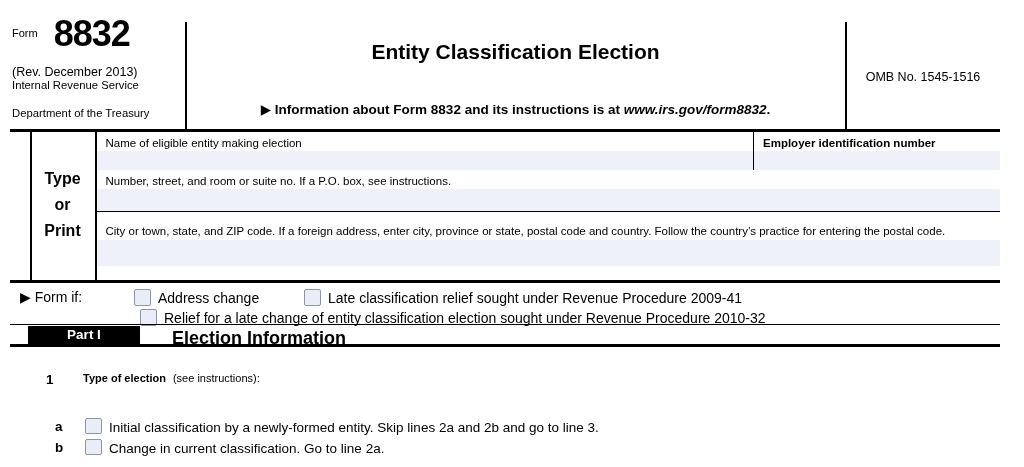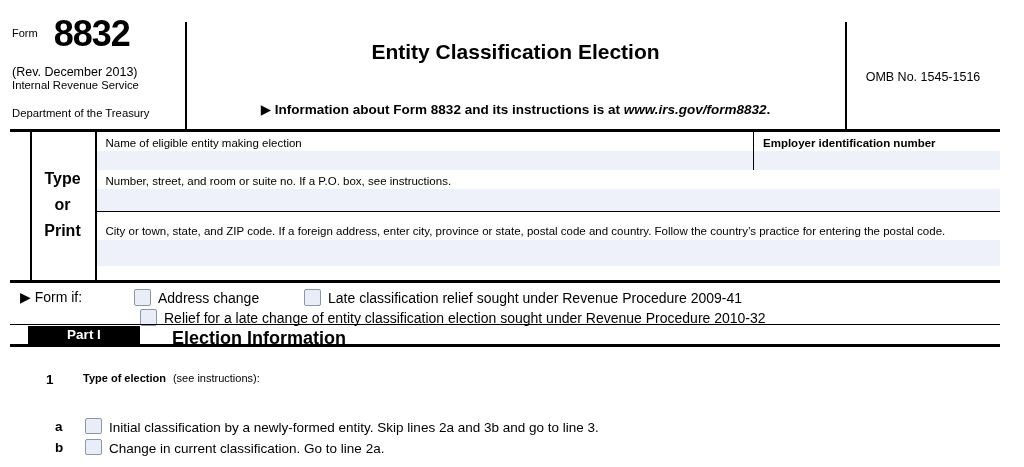--- a/index.html
+++ b/index.html
@@ -142,19 +142,19 @@
   <div class="part-title">Election Information</div>
   <div class="hline" style="left:10px;top:344px;width:990px;height:2.5px;"></div>
 
   <div class="l1-num">1</div>
   <div class="l1-text">
     <span class="lbl">Type of election</span><span class="note">(see instructions):</span>
   </div>
 
   <div class="opt-letter" style="left:55px;top:419px;">a</div>
   <div class="cb" style="left:85px;top:417.5px;"></div>
-  <div class="opt-text" style="left:109px;top:418.5px;">Initial classification by a newly-formed entity. Skip lines 2a and 3b and go to line 3.</div>
+  <div class="opt-text" style="left:109px;top:418.5px;">Initial classification by a newly-formed entity. Skip lines 2a and 2b and go to line 3.</div>
 
   <div class="opt-letter" style="left:55px;top:440px;">b</div>
   <div class="cb" style="left:85px;top:438.5px;"></div>
   <div class="opt-text" style="left:109px;top:439.5px;">Change in current classification. Go to line 2a.</div>
 
 </div>
 
 </body></html>

